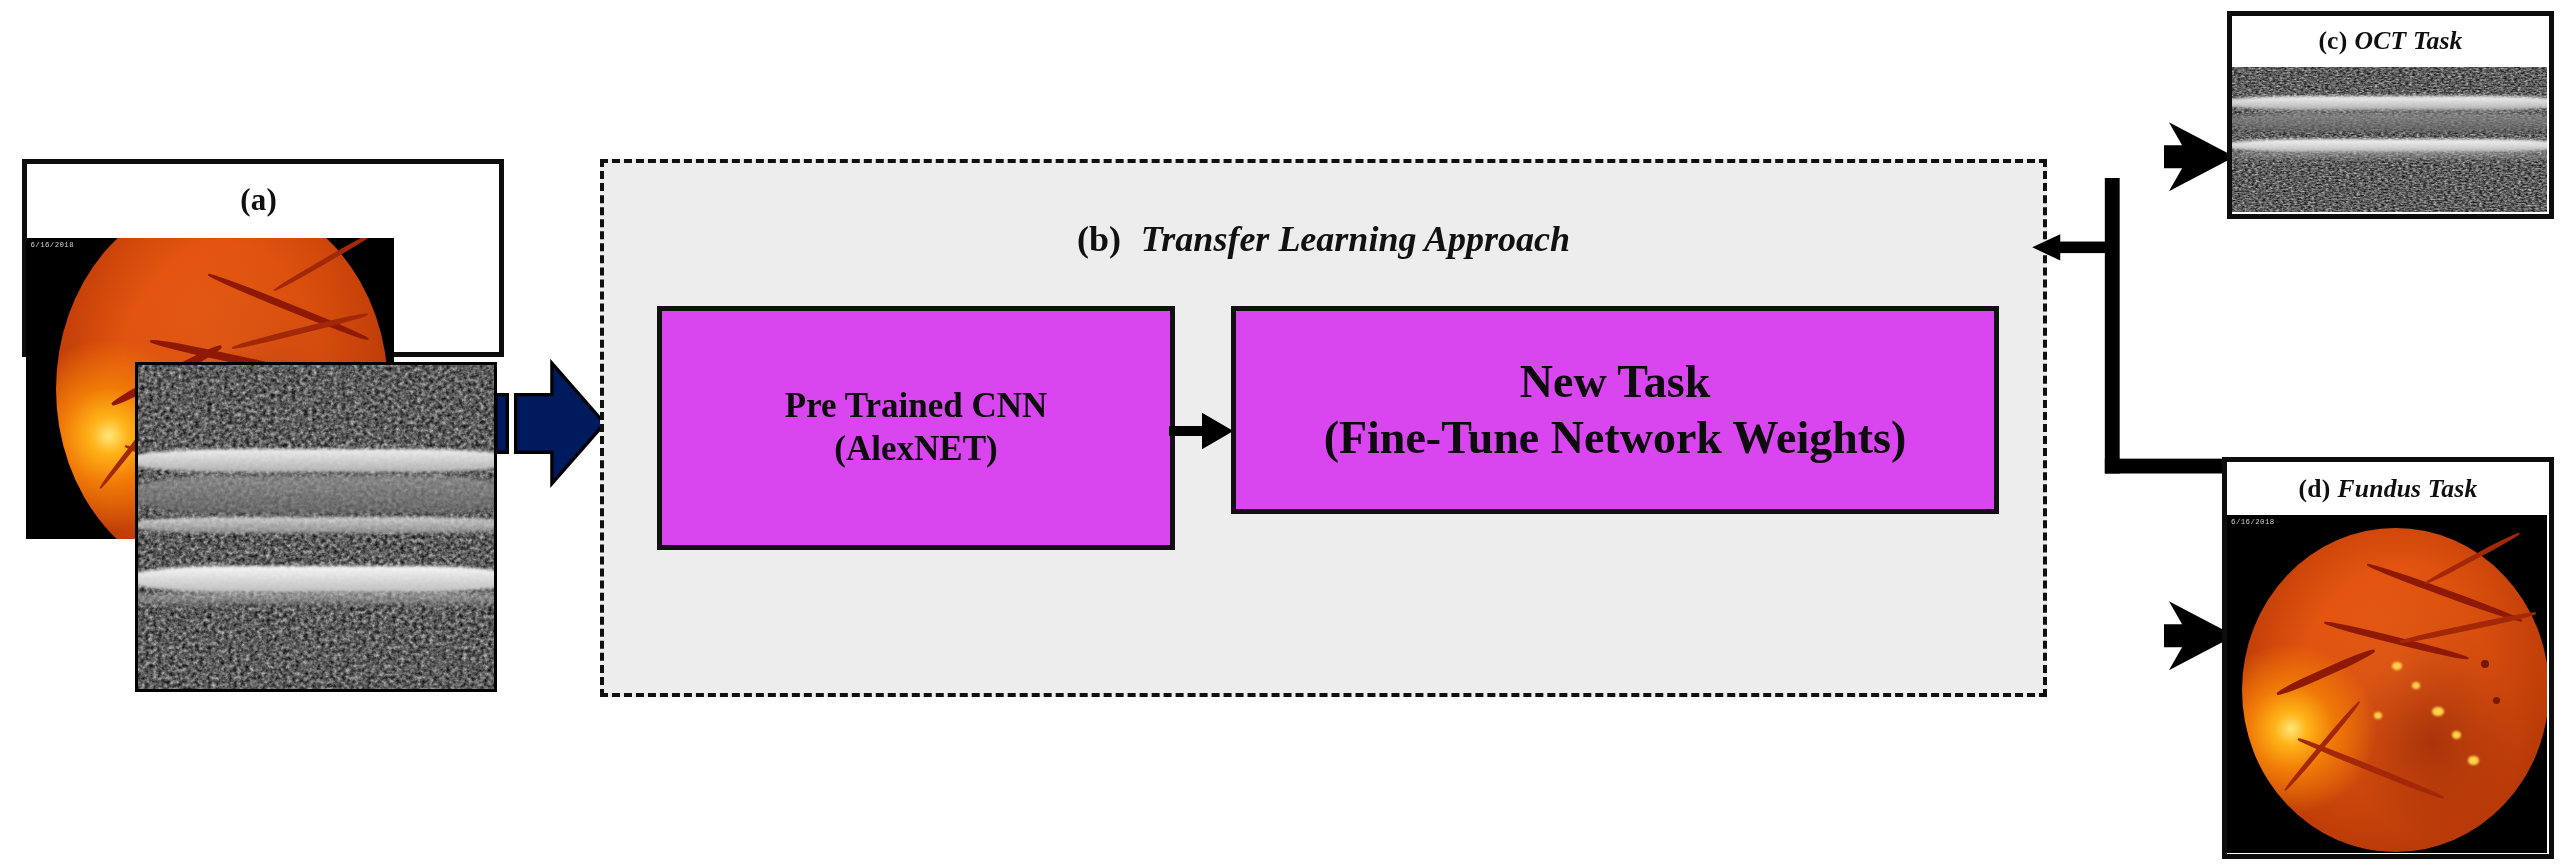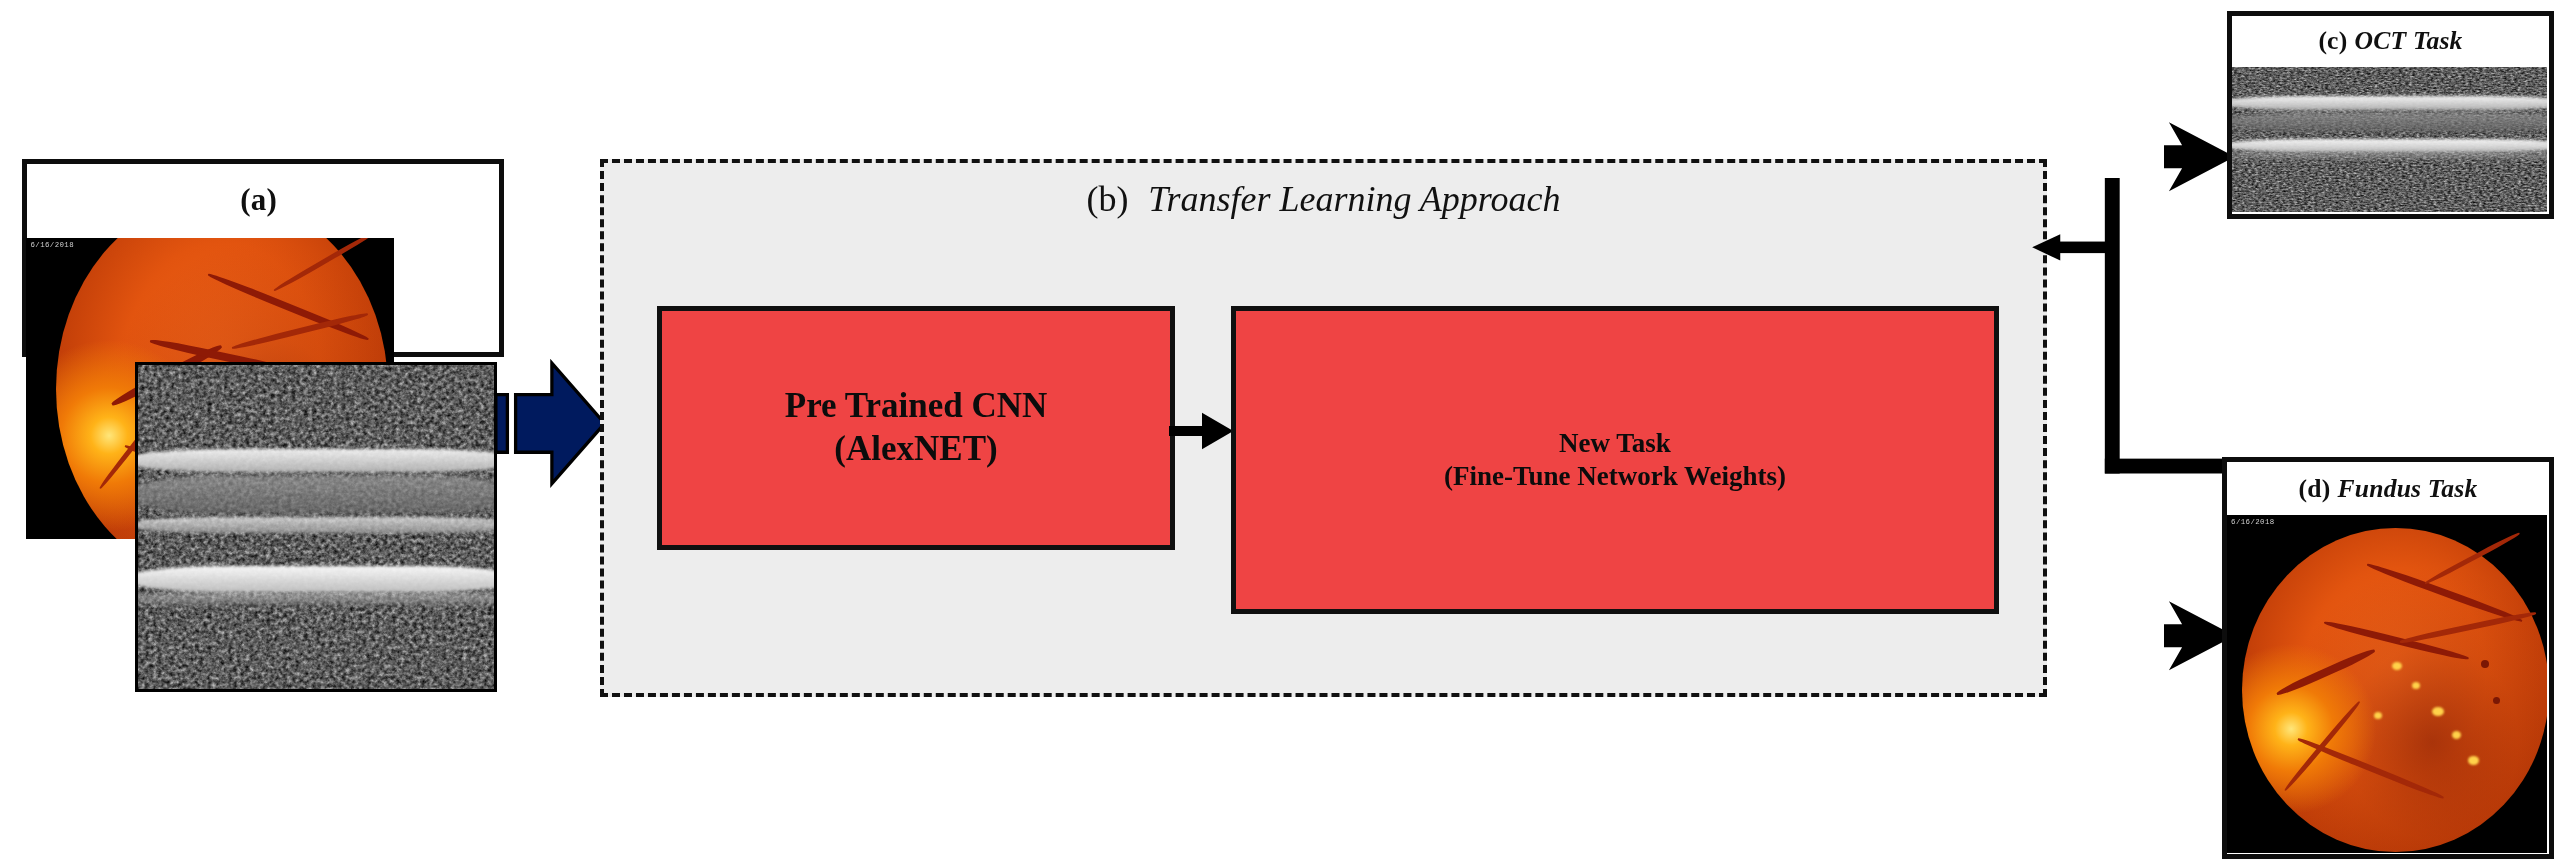--- a/index.html
+++ b/index.html
@@ -33,24 +33,24 @@
              font-family:Liberation Mono, monospace;letter-spacing:0.4px;}
 
   .oct-bg{position:absolute;left:0;top:0;width:100%;height:100%;background:#070707;}
   .speck{position:absolute;left:0;top:0;width:100%;height:100%;opacity:.95;}
   .layer{position:absolute;left:-4%;width:112%;border-radius:50%/100%;}
 
   
   .tl-region{position:absolute;background:#ededed;
              border:4.1px dashed #111111;box-sizing:border-box;}
   .tl-heading{position:absolute;width:100%;text-align:center;
-              font-style:italic;font-weight:normal;color:#111;white-space:nowrap;}
+              font-style:italic;font-weight:bold;color:#111;white-space:nowrap;margin-top:40px;}
   .tl-heading .paren{font-style:normal;margin-right:.3em;}
 
-  .stage-box{position:absolute;background:#ef4444;border:5px solid #101010;
+  .stage-box{position:absolute;background:#d946ef;border:5px solid #101010;
              box-sizing:border-box;display:flex;flex-direction:column;
              align-items:center;justify-content:center;text-align:center;
              font-weight:bold;color:#0c0c0c;line-height:1.22;}
 
   
   .blue-arrow{position:absolute;}
 </style>
 </head>
 <body>
 
@@ -119,21 +119,21 @@
     <div>Pre Trained CNN</div>
     <div>(AlexNET)</div>
   </div>
 
   <div style="position:absolute;left:1169px;top:411px;width:66px;height:40px;">
     <svg width="66" height="40" viewBox="0 0 80 48">
       <path d="M0,18 L40,18 L40,2 L78,24 L40,46 L40,30 L0,30 Z" fill="#000"></path>
     </svg>
   </div>
 
-  <div class="stage-box" style="left:1231px;top:306px;width:768px;height:308px;font-size:27px;">
+  <div class="stage-box" style="left:1231px;top:306px;width:768px;height:208px;font-size:46px;">
     <div>New Task</div>
     <div>(Fine-Tune Network Weights)</div>
   </div>
 
   <div style="position:absolute;left:2032px;top:178px;width:215px;height:520px;">
     <svg width="215" height="520" viewBox="0 0 260 630">
 
       <path d="M0,84 L34,68 L34,100 Z" fill="#000"></path>
 
       <rect x="30" y="77" width="72" height="14" fill="#000"></rect>

